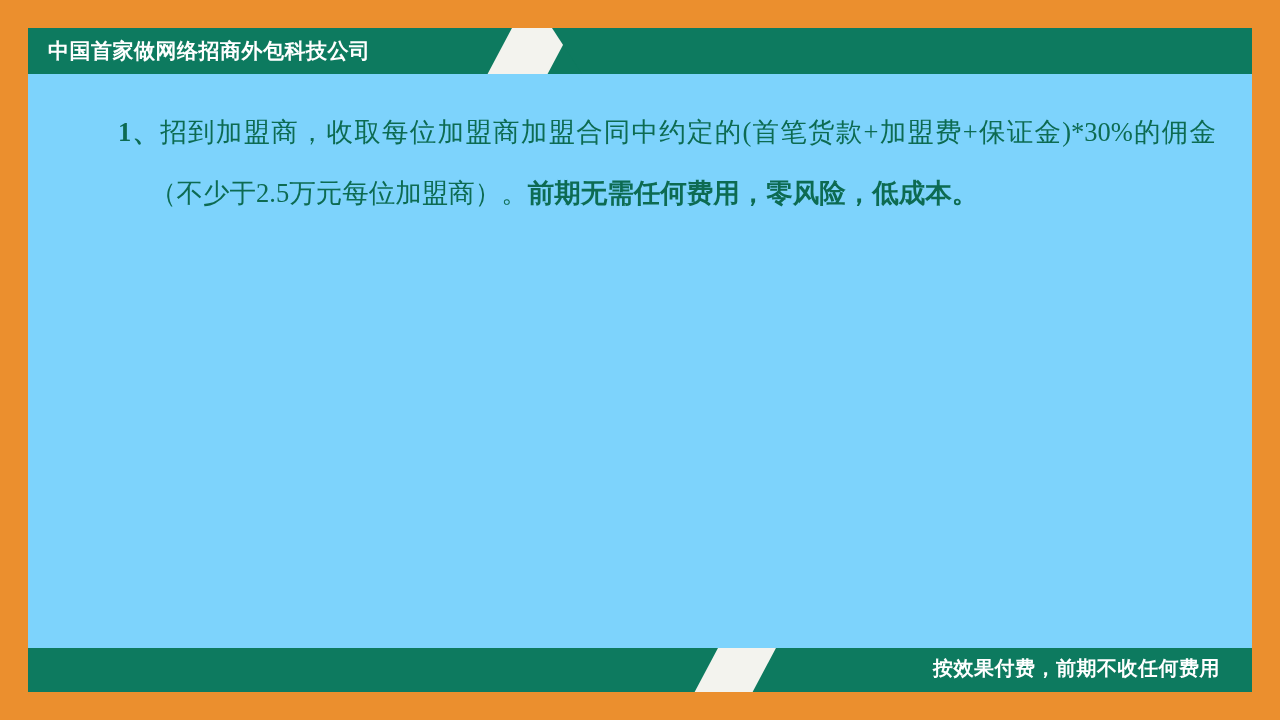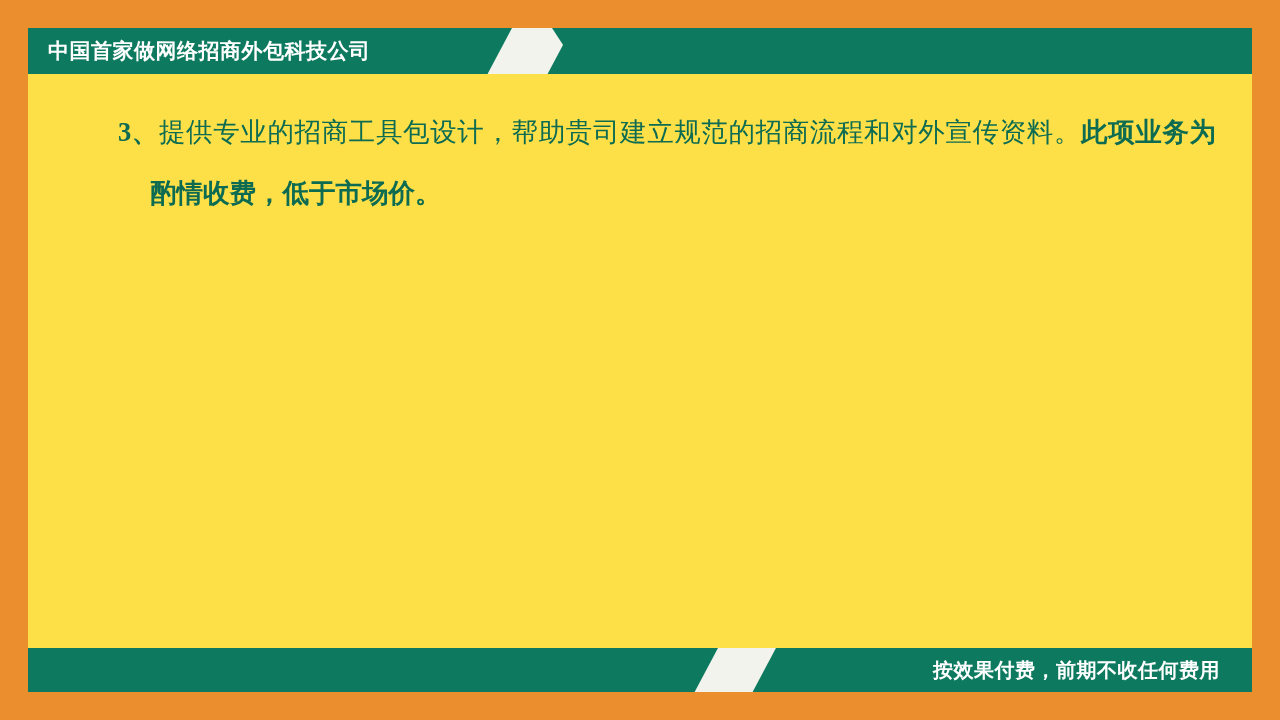--- a/index.html
+++ b/index.html
@@ -22,21 +22,21 @@
     box-sizing: border-box;
   }
 
   
   .paper {
     position: absolute;
     left: 28px;
     top: 28px;
     width: 1224px;
     height: 664px;
-    background: #fde047;
+    background: #7dd3fc;
     box-sizing: border-box;
   }
 
   
   .header-bar {
     position: absolute;
     left: 0;
     top: 0;
     width: 1224px;
     height: 46px;
@@ -98,21 +98,21 @@
   }
   .footer-text {
     position: absolute;
     right: 32px;
     top: 0;
     height: 44px;
     line-height: 44px;
     color: #ffffff;
     font-size: 20px;
     font-weight: bold;
-    font-family: Liberation Serif, serif;
+    font-family: Liberation Mono, monospace;
     letter-spacing: 0.5px;
     white-space: nowrap;
     z-index: 3;
   }
 
   
   .body-area {
     position: absolute;
     left: 0;
     top: 52px;
@@ -145,25 +145,25 @@
 <div class="slide">
   <div class="paper">
 
     <div class="header-bar">
       <div class="header-notch"></div>
       <div class="header-title">中国首家做网络招商外包科技公司</div>
     </div>
 
     <div class="body-area">
 
+      <p class="para">
+        <span class="num">1、</span><span>招到加盟商，收取每位加盟商加盟合同中约定的(首笔货款+加盟费+保证金)*30%的佣金（不少于2.5万元每位加盟商）。</span><span class="em">前期无需任何费用，零风险，低成本。</span>
+      </p>
 
 
-      <p class="para">
-        <span class="num">3、</span><span>提供专业的招商工具包设计，帮助贵司建立规范的招商流程和对外宣传资料。</span><span class="em">此项业务为酌情收费，低于市场价。</span>
-      </p>
 
     </div>
 
     <div class="footer-bar">
       <div class="footer-notch"></div>
       <div class="footer-text">按效果付费，前期不收任何费用</div>
     </div>
 
   </div>
 </div>

